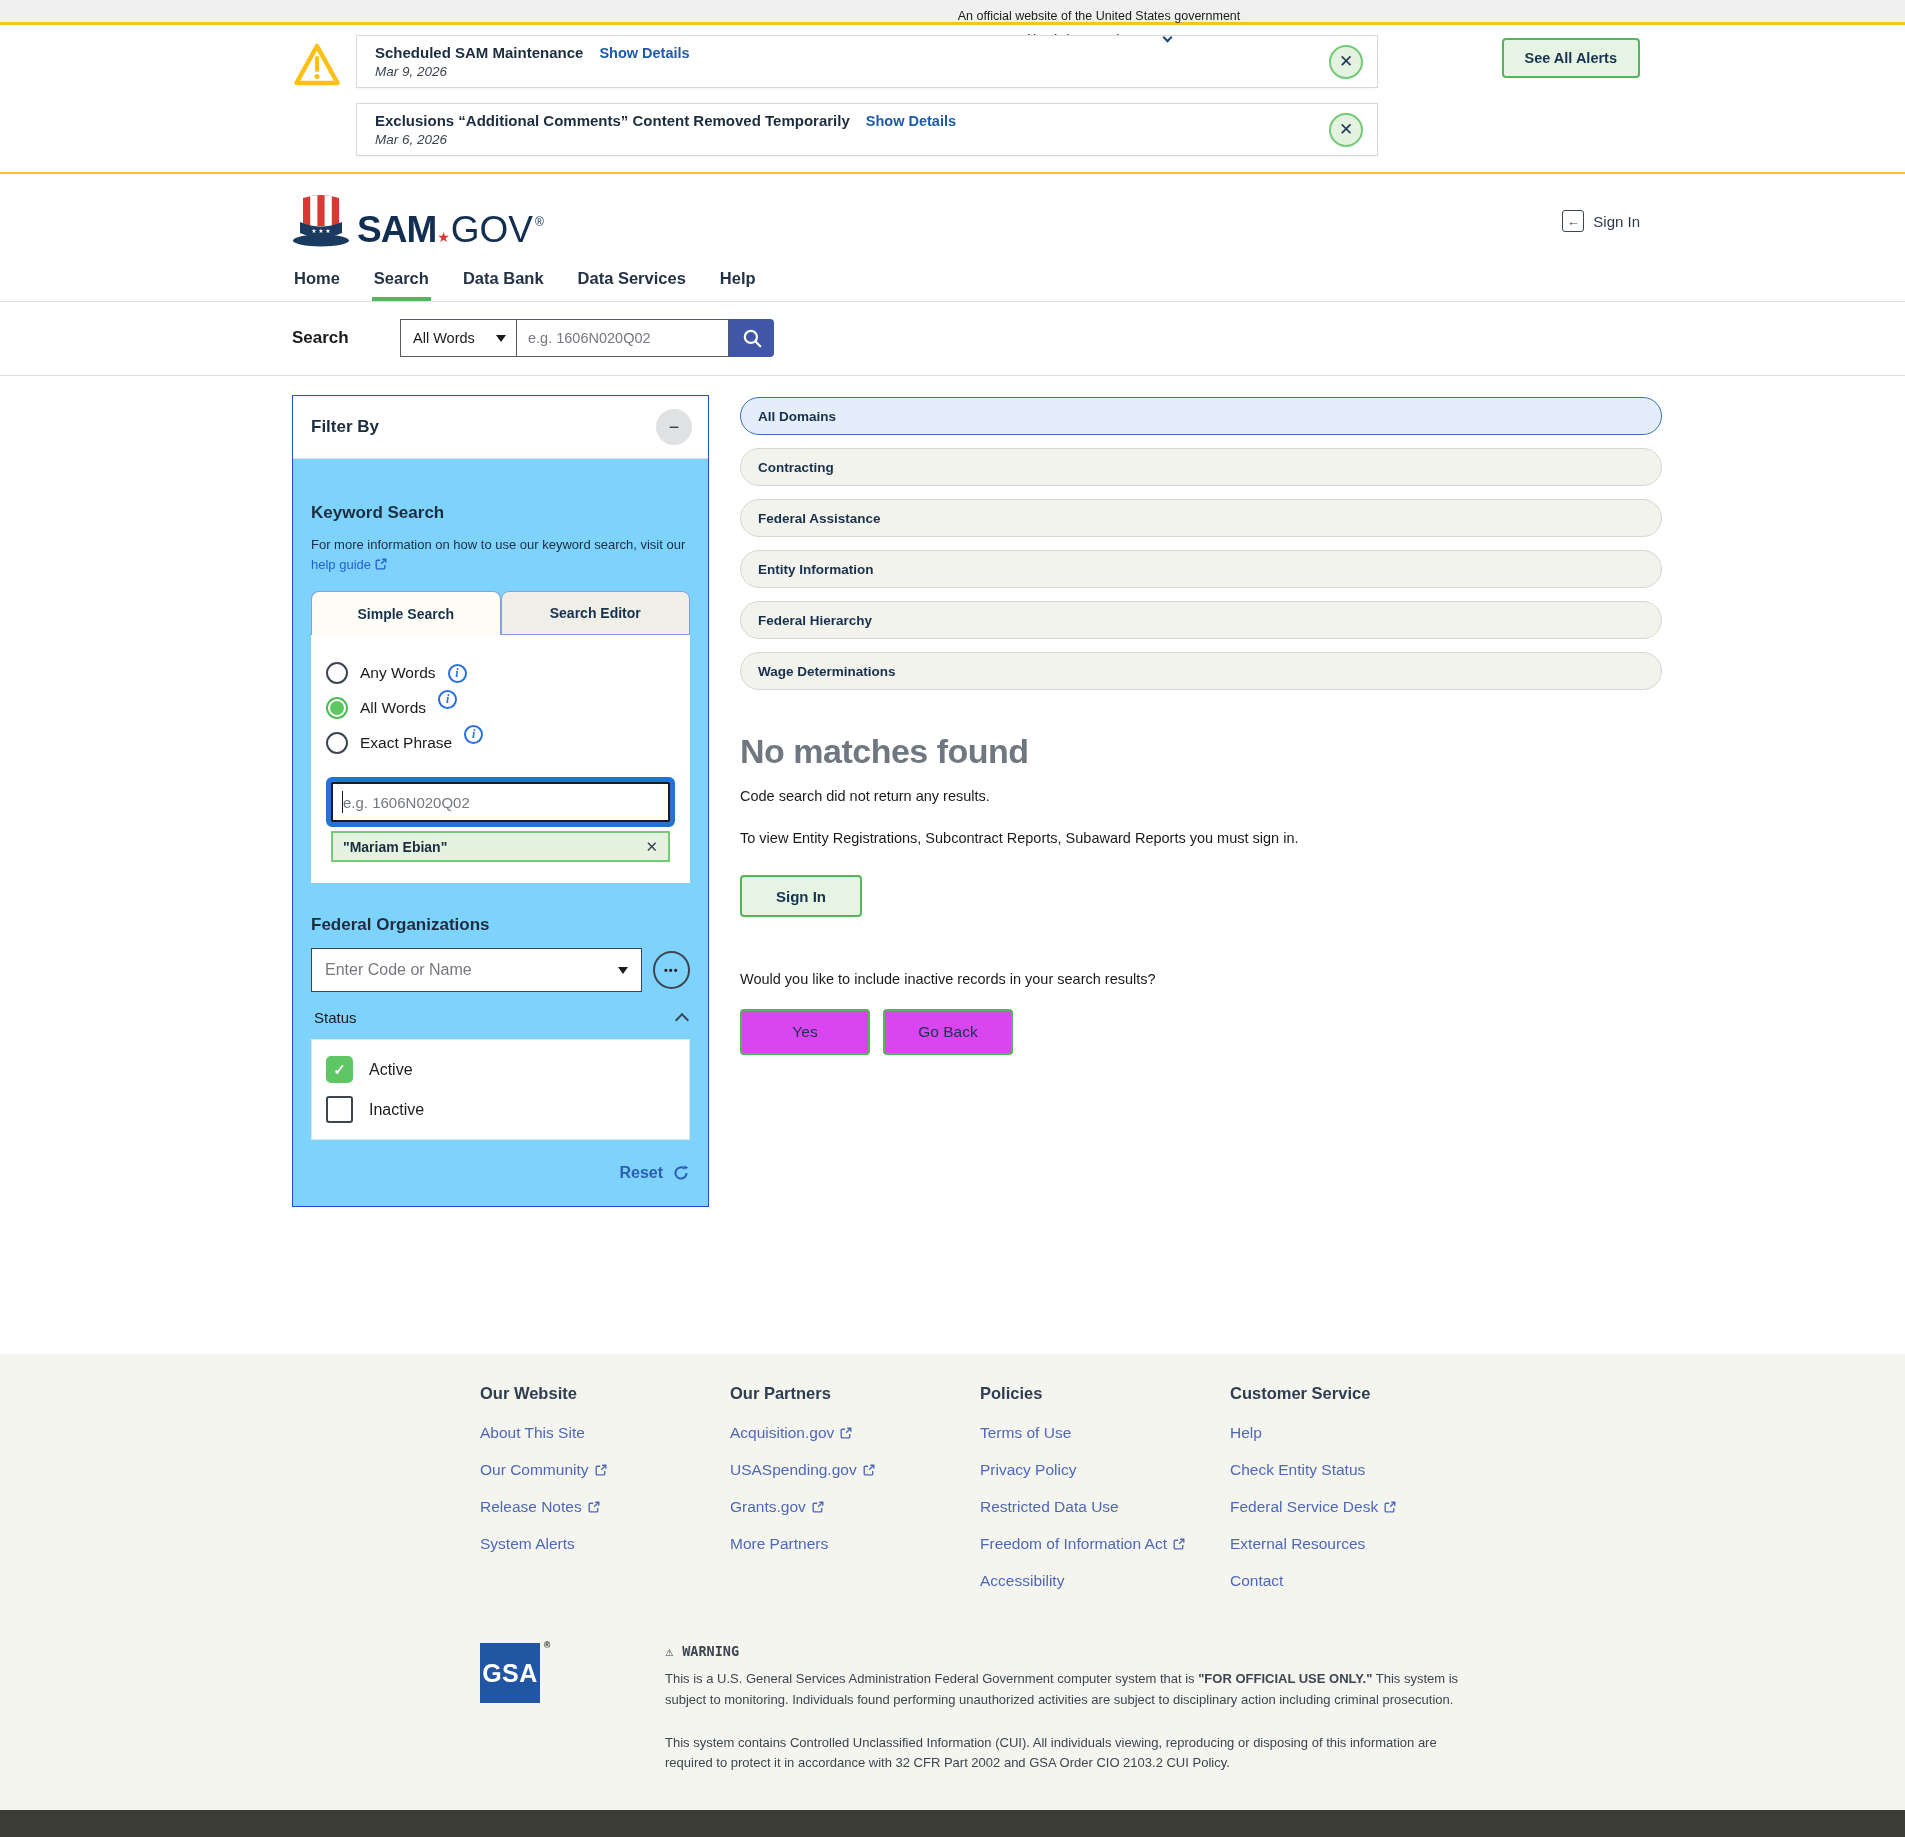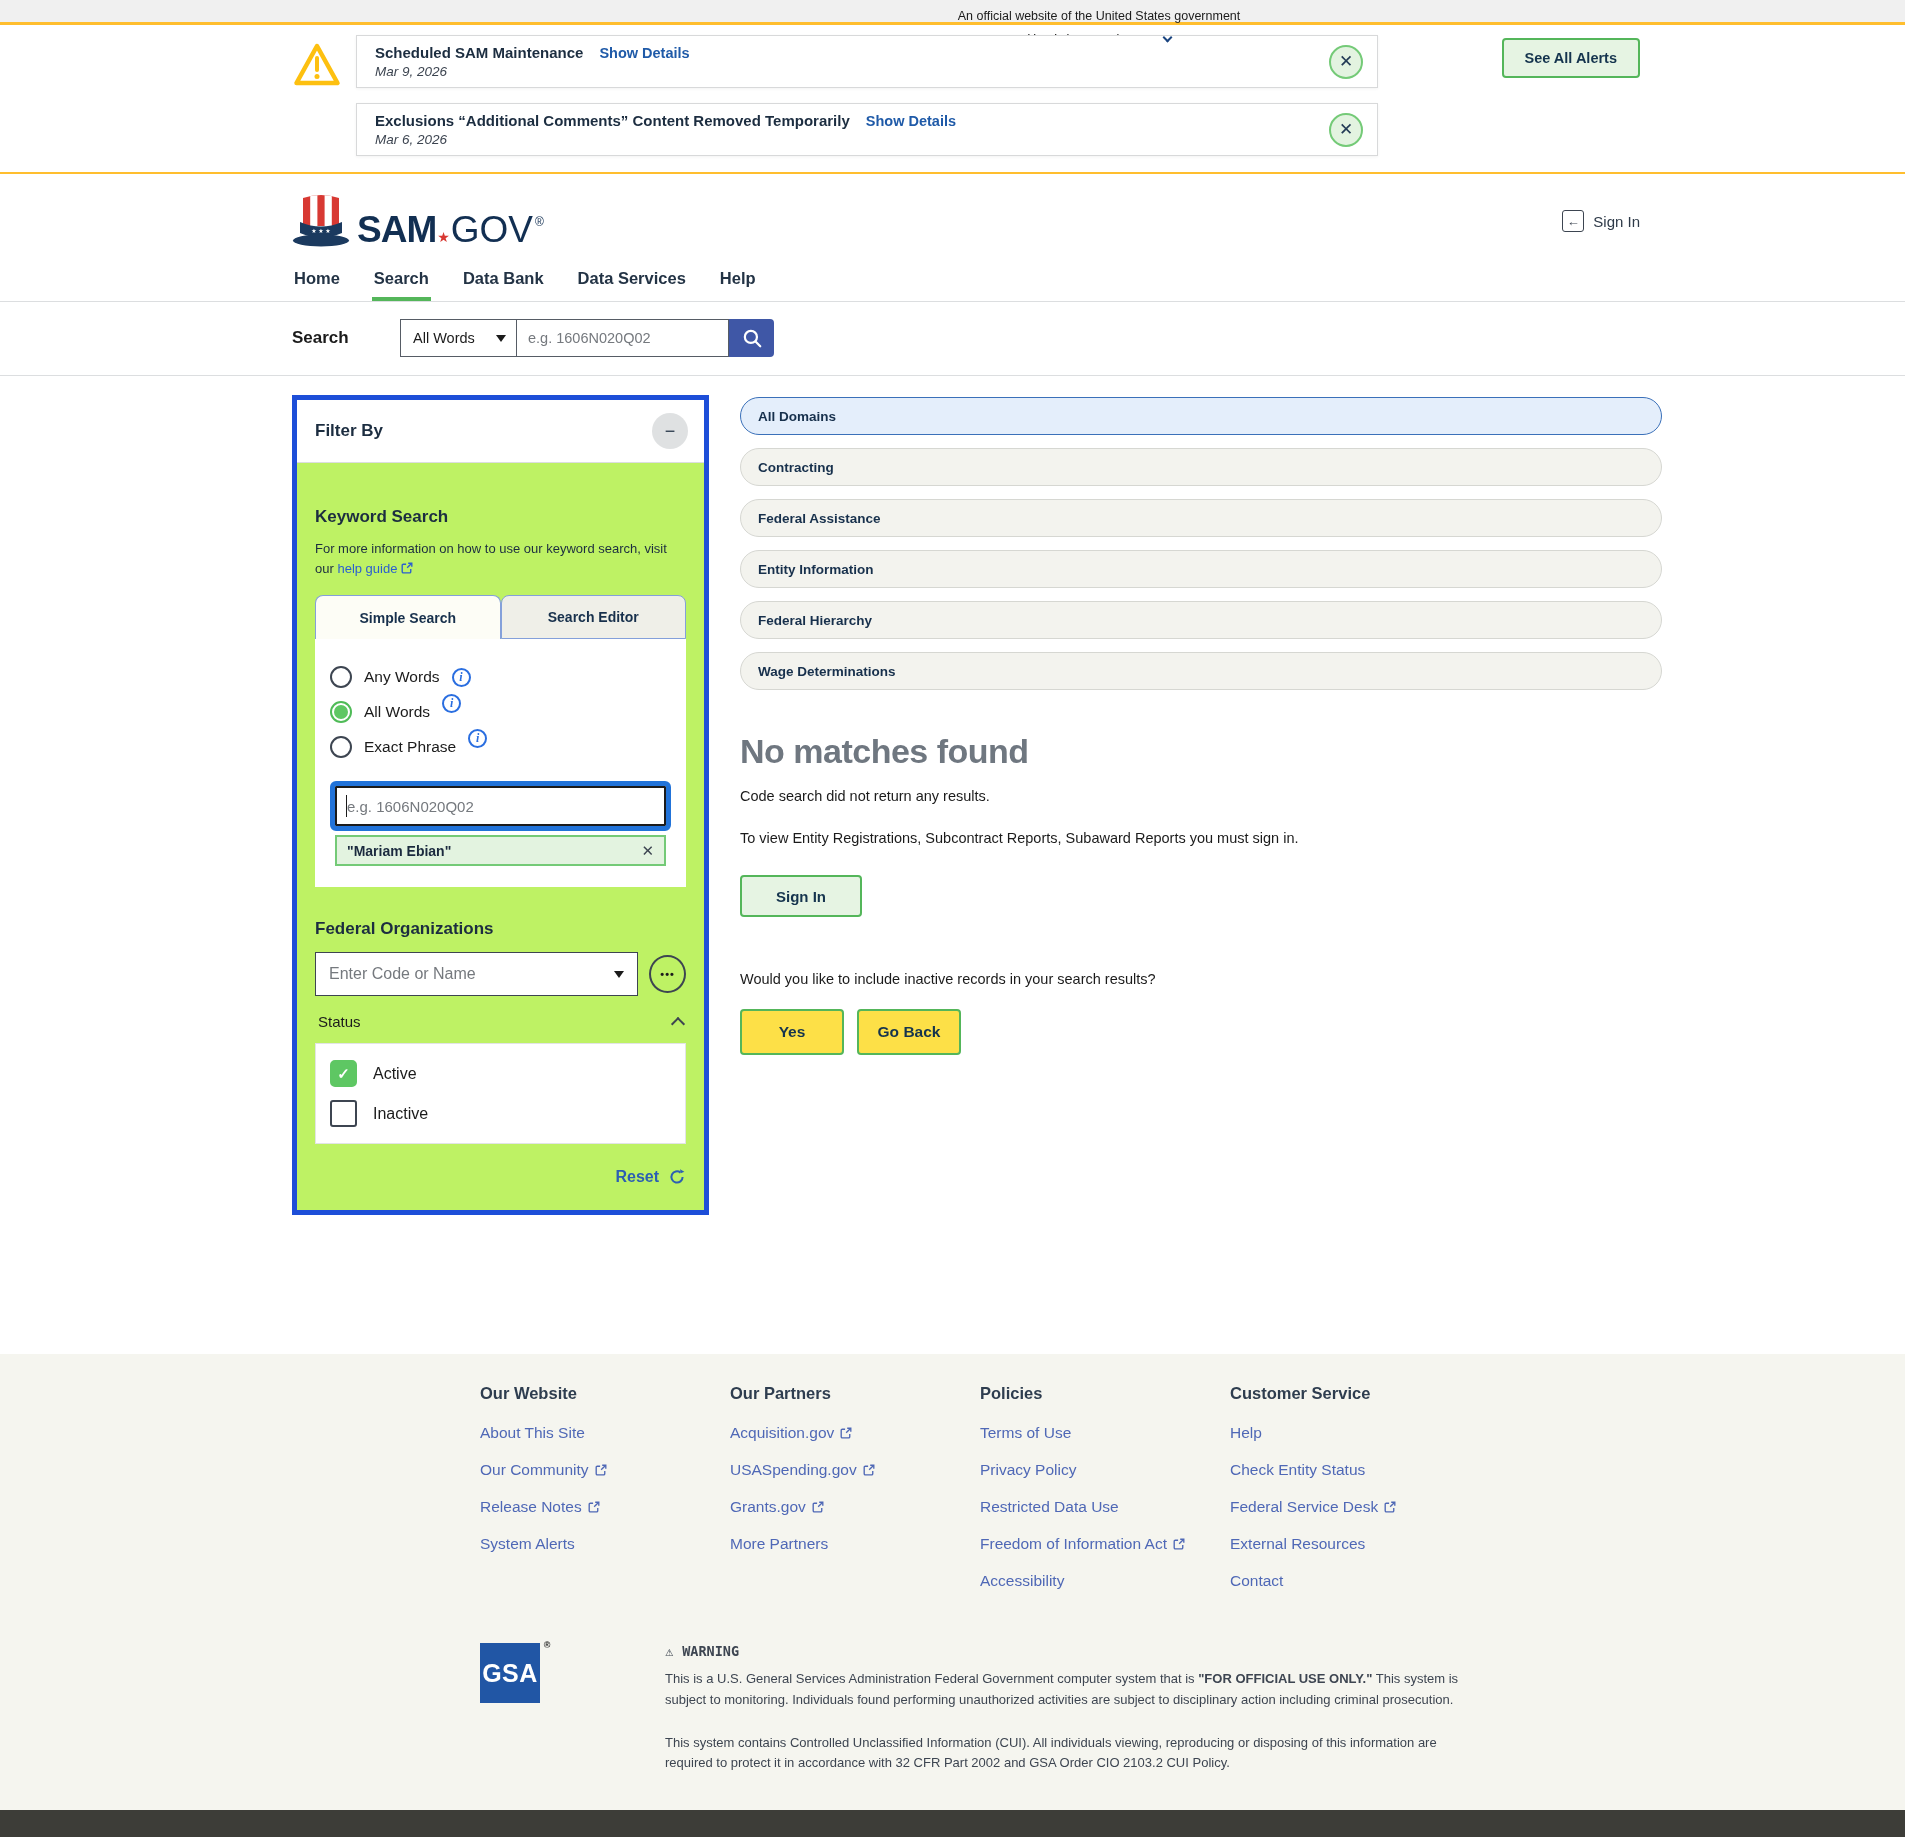--- a/index.html
+++ b/index.html
@@ -64,21 +64,21 @@
     font-size:14.5px; font-family:inherit; color:#1b1b1b; outline:none; }
   .search-input::placeholder { color:#75797e; }
   .search-btn { width:45px; height:38px; background:#3f57a6; border:none; border-radius:0 4px 4px 0;
     display:flex; align-items:center; justify-content:center; cursor:pointer; }
 
   
   .main { background:#fff; height:978px; overflow:hidden; padding-top:19px; }
   .main-flex { display:flex; gap:31px; align-items:flex-start; width:1370px; margin-left:292px; }
 
   
-  .filter-panel { width:417px; border:5px solid #1d4ed8; background:#bef264; flex:0 0 auto; }
+  .filter-panel { width:417px; border:1px solid #1d4ed8; background:#7dd3fc; flex:0 0 auto; }
   .fp-header { background:#fff; padding:13px 16px 13px 18px; display:flex; justify-content:space-between;
     align-items:center; border-bottom:1px solid #dcdee0; }
   .fp-title { font-size:17px; font-weight:700; color:#1c2d40; }
   .fp-minus { width:36px; height:36px; border-radius:50%; background:#dfe1e2; border:none; font-size:18px;
     color:#233345; cursor:pointer; line-height:1; }
   .fp-body { padding:20px 18px 24px; }
   .kw-heading { margin-top:24px; font-size:17px; font-weight:700; color:#1c2d40; }
   .kw-info { margin-top:12px; font-size:13px; color:#1c2d40; line-height:1.5; }
   .help-link { color:#2a5fd0; text-decoration:none; white-space:nowrap; }
   .ext { width:12px; height:12px; vertical-align:-1px; }
@@ -137,22 +137,22 @@
   .pill { height:38px; padding:0 17px; border-radius:19px; display:flex; align-items:center; font-weight:700;
     font-size:13.5px; color:#17304c; background:#f3f3ee; border:1px solid #d6d7d2; white-space:nowrap; cursor:pointer; }
   .pill.active { background:#e4eefb; border:1.5px solid #3a70b9; }
   .results-title { margin-top:42px; font-size:34px; font-weight:700; color:#6f7780; letter-spacing:-0.5px; }
   .msg1 { margin-top:17px; font-size:14.5px; color:#1b1b1b; }
   .msg2 { margin-top:23px; font-size:14.5px; color:#1b1b1b; max-width:690px; line-height:1.55; }
   .signin-btn { margin-top:26px; width:122px; height:42px; background:#e6f4e3; border:2px solid #54b65a;
     border-radius:4px; font-weight:700; font-size:15px; color:#15344e; font-family:inherit; cursor:pointer; }
   .question { margin-top:54px; font-size:14.5px; color:#1b1b1b; }
   .yn-row { margin-top:22px; display:flex; gap:13px; }
-  .yn-btn { width:104px; height:46px; background:#fde047; border:2px solid #54b65a; border-radius:4px;
-    font-weight:700; font-size:15.5px; color:#15344e; font-family:inherit; cursor:pointer; }
+  .yn-btn { width:130px; height:46px; background:#d946ef; border:2px solid #54b65a; border-radius:4px;
+    font-weight:400; font-size:15.5px; color:#15344e; font-family:inherit; cursor:pointer; }
 
   
   .footer { background:#f5f5ef; padding:30px 0 36px; }
   .footer-links { display:flex; padding-left:188px; }
   .fcol { width:250px; }
   .fcol-heading { font-size:16.5px; font-weight:700; color:#2e3d4f; margin-bottom:21px; }
   .flink { display:flex; align-items:center; gap:6px; color:#4f68b6; font-size:15.5px; margin-bottom:19px;
     text-decoration:none; }
   .gsa-row { display:flex; padding-left:188px; margin-top:34px; }
   .gsa-logo { width:60px; height:60px; background:#2156a5; color:#fff; font-weight:700; font-size:25px;

